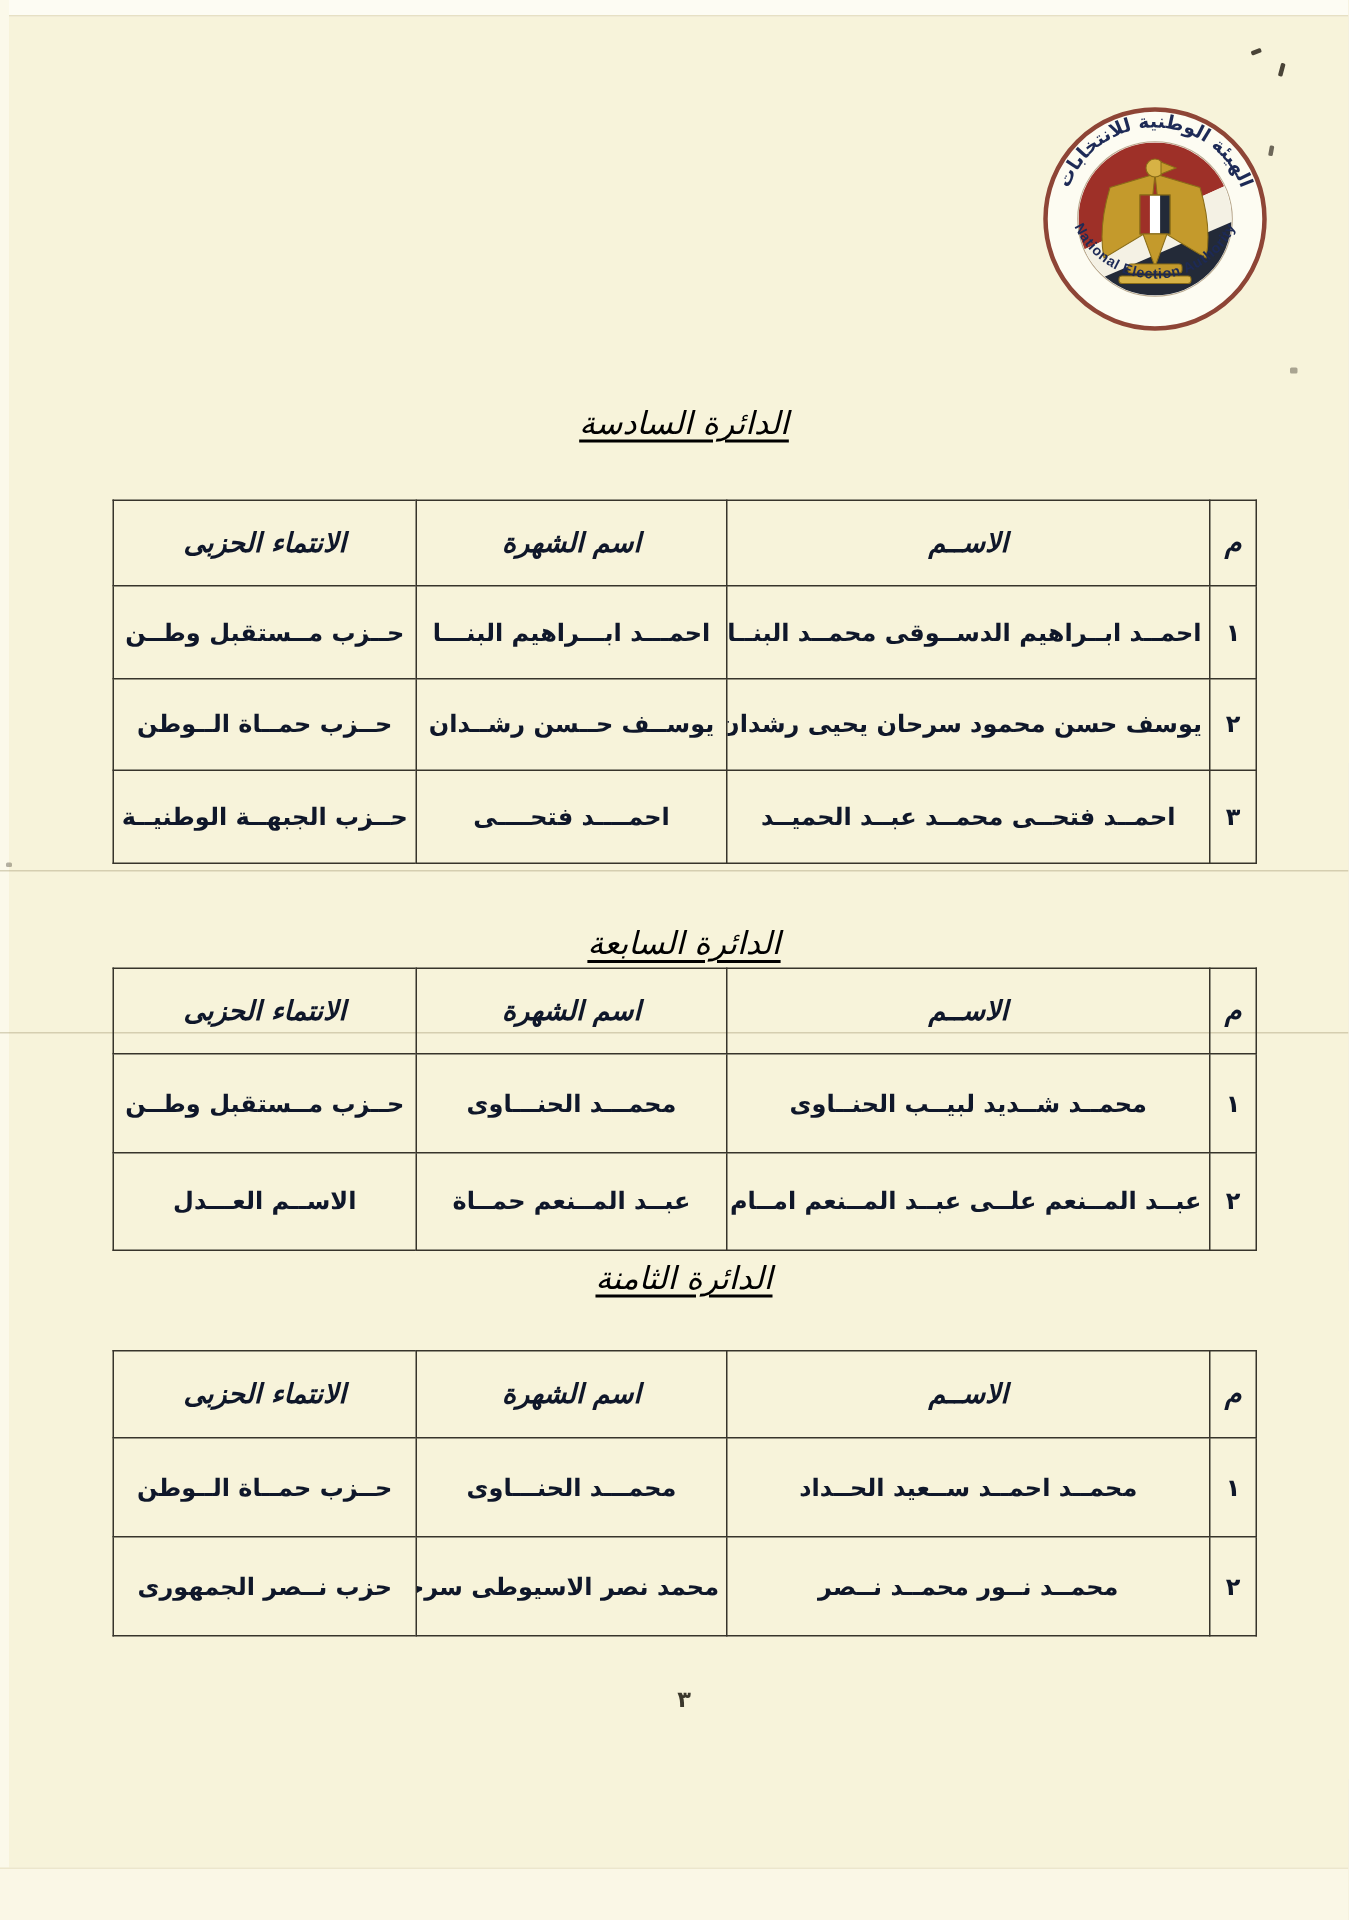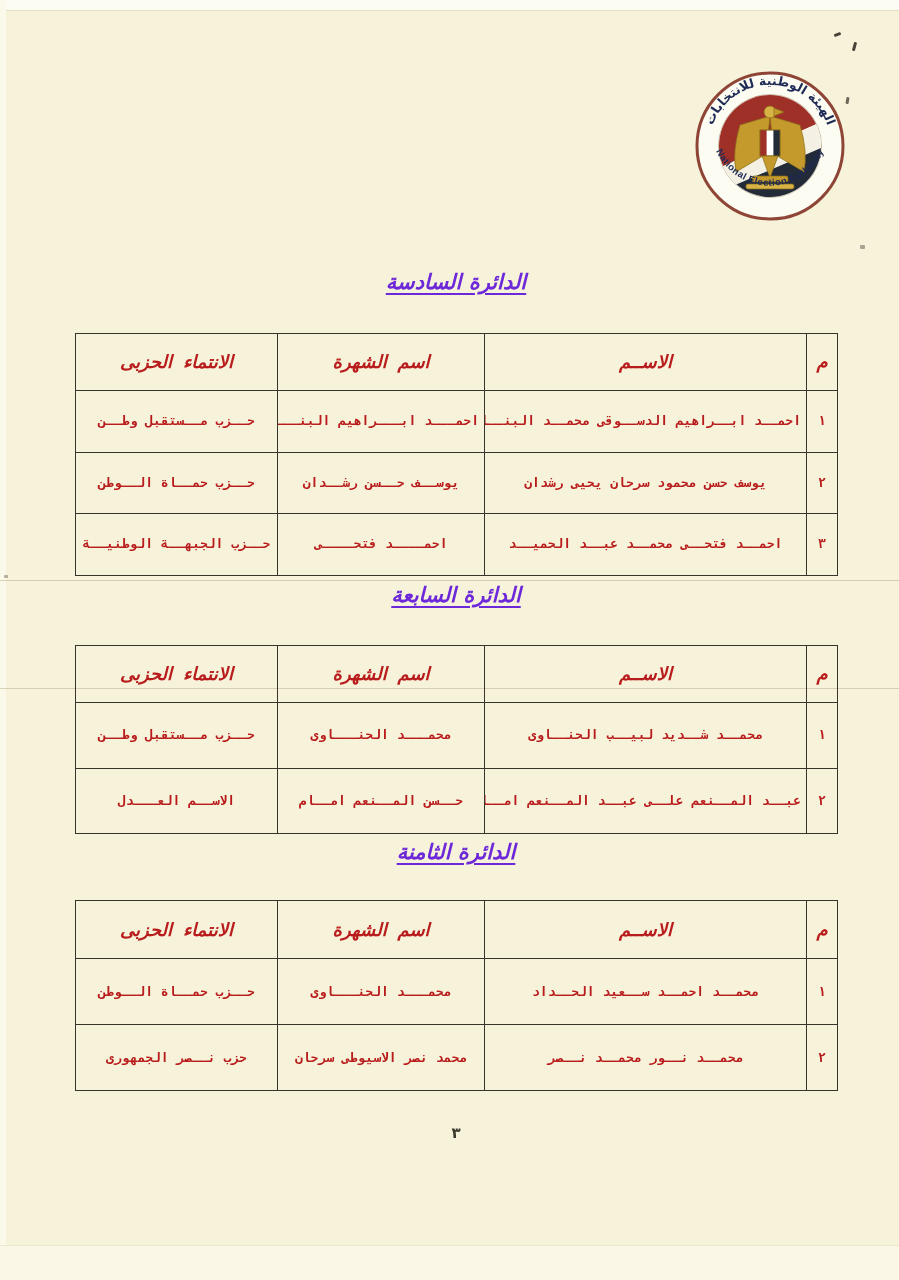--- a/index.html
+++ b/index.html
@@ -28,48 +28,47 @@
   .speck.s4{left:828px;top:107px;width:5px;height:2px;opacity:.6;}
   .speck.s5{left:860px;top:245px;width:5px;height:4px;opacity:.45;}
   .speck.s6{left:4px;top:575px;width:4px;height:3px;opacity:.4;}
 
   
   .logo{position:absolute;left:694px;top:70px;width:152px;height:152px;}
 
   
   .district-title{
     position:absolute;left:75px;width:762px;text-align:center;
-    font-size:21px;font-weight:bold;font-style:italic;
+    font-size:21px;font-weight:normal;font-style:italic;
     text-decoration:underline;text-underline-offset:4px;
     text-decoration-thickness:2px;
-    color:#6d28d9;direction:rtl;
-  }
-  .dt1{top:270px;} .dt2{top:583px;} .dt3{top:840px;}
+    color:#000000;direction:rtl;
+  }
+  .dt1{top:270px;} .dt2{top:617px;} .dt3{top:840px;}
 
   
   table.cand{
     position:absolute;left:75px;width:762px;
     border-collapse:collapse;table-layout:fixed;
     direction:rtl;
     background:transparent;
   }
   .tb1{top:333px;} .tb2{top:645px;} .tb3{top:900px;}
   table.cand th, table.cand td{
     border:1.6px solid #37342b;
     text-align:center;vertical-align:middle;
     padding:2px 5px;
     overflow:hidden;white-space:nowrap;
-    color:#b91c1c;
-    font-family:Liberation Mono, monospace;
+    color:#0f172a;
   }
   table.cand th{
     font-size:18px;font-weight:bold;font-style:italic;
   }
   table.cand td{
-    font-size:13px;font-weight:bold;
+    font-size:16px;font-weight:bold;
   }
   col.c-num{width:31px;}
   col.c-name{width:322px;}
   col.c-fame{width:207px;}
   col.c-party{width:202px;}
   .tb1 thead tr{height:57px;} .tb1 tbody tr{height:61.5px;}
   .tb2 thead tr{height:57px;} .tb2 tbody tr{height:65.5px;}
   .tb3 thead tr{height:58px;} .tb3 tbody tr{height:66px;}
   td.num-cell{font-size:14px;padding:2px 1px;}
 
@@ -196,21 +195,21 @@
     <tbody>
       <tr>
         <td class="num-cell">١</td>
         <td>محمــد شــديد لبيــب الحنــاوى</td>
         <td>محمـــد الحنـــاوى</td>
         <td>حــزب مــستقبل وطــن</td>
       </tr>
       <tr>
         <td class="num-cell">٢</td>
         <td>عبــد المــنعم علــى عبــد المــنعم امــام</td>
-        <td>حــسن المــنعم امــام</td>
+        <td>عبــد المــنعم حمــاة</td>
         <td>الاســم العـــدل</td>
       </tr>
     </tbody>
   </table>
 
   <div class="district-title dt3">الدائرة الثامنة</div>
   <table class="cand tb3">
     <colgroup>
         <col class="c-num">
         <col class="c-name">

